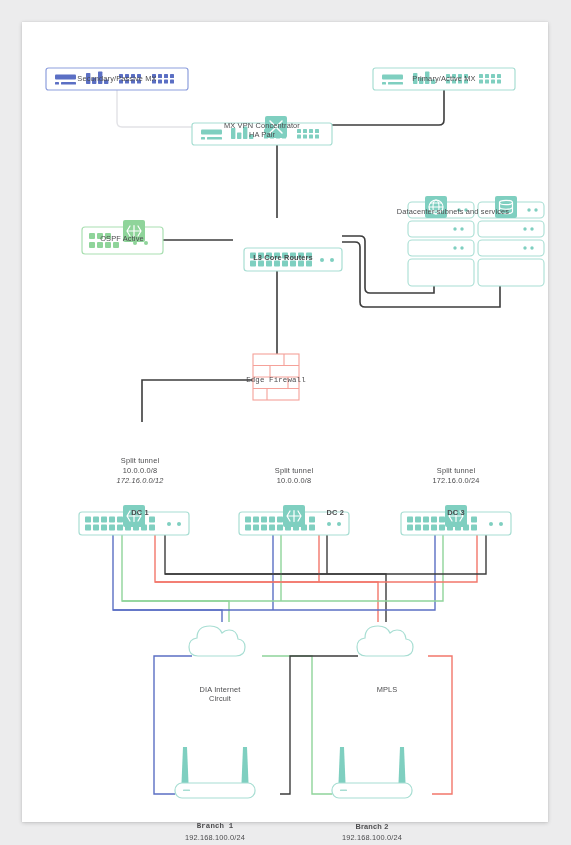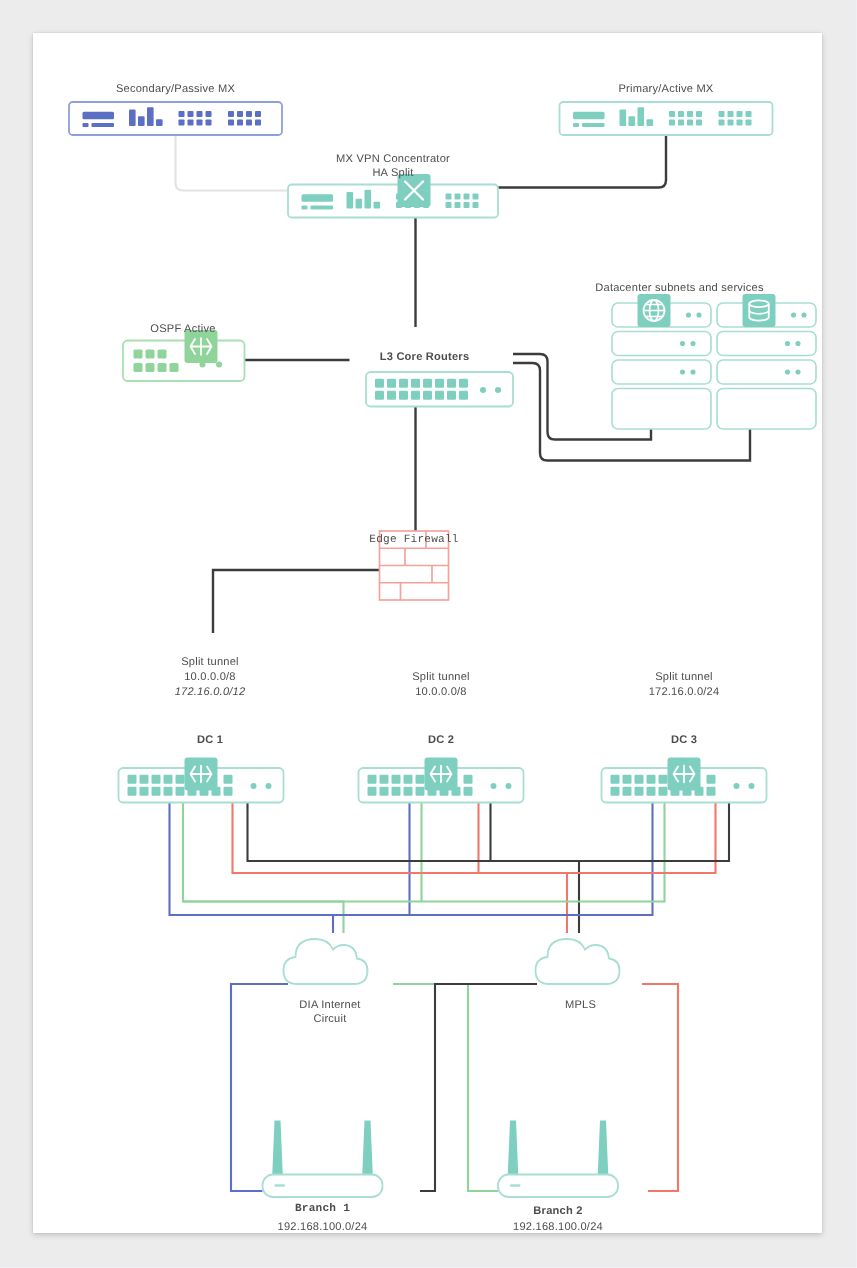--- a/index.html
+++ b/index.html
@@ -10,21 +10,21 @@
     -webkit-font-smoothing:antialiased;
   }
   #canvas{
     position:absolute;left:22px;top:22px;width:526px;height:800px;
     background:#ffffff;
     box-shadow:0 1px 4px rgba(0,0,0,.18), 0 0 1px rgba(0,0,0,.12);
   }
   .lbl{
     position:absolute;color:#4c4c4e;font-size:7.4px;letter-spacing:.15px;
     text-align:center;line-height:9.4px;white-space:pre-line;
-    -webkit-user-select:none;user-select:none;
+    -webkit-user-select:none;user-select:none;margin-top:20px;
   }
   .lbl.bold{font-weight:bold;}
   svg{position:absolute;left:0;top:0;overflow:visible;}
   #wires{pointer-events:none;}
 </style>
 </head>
 <body>
 
 <div id="canvas">
 
@@ -371,38 +371,38 @@
       <rect x="310" y="761" width="80" height="15" rx="7" fill="#ffffff" stroke="#a8ded3" stroke-width="1.2"></rect>
       <rect x="318" y="767.5" width="7" height="1.6" rx=".6" fill="#a8ded3"></rect>
     </g>
   </svg>
 
   <div class="lbl" style="left:20px;top:32px;width:150px;">Secondary/Passive MX</div>
 
   <div class="lbl" style="left:347px;top:32px;width:150px;">Primary/Active MX</div>
 
   <div class="lbl" style="left:180px;top:79px;width:120px;">MX VPN Concentrator</div>
-  <div class="lbl" style="left:180px;top:88px;width:120px;">HA Split</div>
+  <div class="lbl" style="left:180px;top:88px;width:120px;">HA Pair</div>
 
   <div class="lbl" style="left:55px;top:192px;width:90px;">OSPF Active</div>
 
   <div class="lbl" style="left:216px;top:211px;width:90px;font-weight:bold;">L3 Core Routers</div>
 
   <div class="lbl" style="left:341px;top:165px;width:180px;">Datacenter subnets and services</div>
 
   <div class="lbl" style="left:209px;top:334px;width:90px;font-family:Liberation Mono, monospace;">Edge Firewall</div>
 
   <div class="lbl" style="left:68px;top:414px;width:100px;">Split tunnel</div>
   <div class="lbl" style="left:68px;top:424px;width:100px;">10.0.0.0/8</div>
   <div class="lbl" style="left:68px;top:434px;width:100px;font-style:italic;">172.16.0.0/12</div>
   <div class="lbl bold" style="left:68px;top:466px;width:100px;">DC 1</div>
 
   <div class="lbl" style="left:222px;top:424px;width:100px;">Split tunnel</div>
   <div class="lbl" style="left:222px;top:434px;width:100px;">10.0.0.0/8</div>
-  <div class="lbl bold" style="left:222px;top:466px;width:100px;">DC 2</div>
+  <div class="lbl bold" style="left:222px;top:466px;width:100px;text-align:right;">DC 2</div>
 
   <div class="lbl" style="left:384px;top:424px;width:100px;">Split tunnel</div>
   <div class="lbl" style="left:384px;top:434px;width:100px;">172.16.0.0/24</div>
   <div class="lbl bold" style="left:384px;top:466px;width:100px;">DC 3</div>
 
   <div class="lbl" style="left:148px;top:643px;width:100px;">DIA Internet</div>
   <div class="lbl" style="left:148px;top:652px;width:100px;text-align:center;">Circuit</div>
   <div class="lbl" style="left:315px;top:643px;width:100px;">MPLS</div>
 
   <div class="lbl bold" style="left:143px;top:780px;width:100px;font-family:Liberation Mono, monospace;">Branch 1</div>

